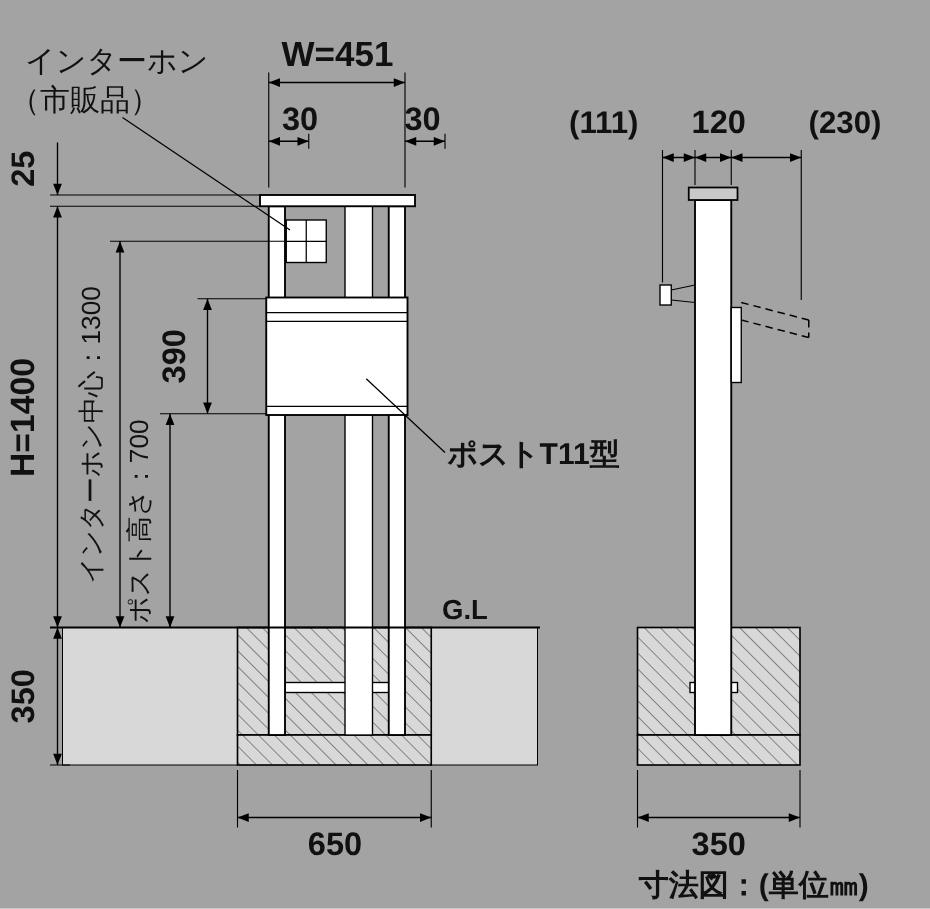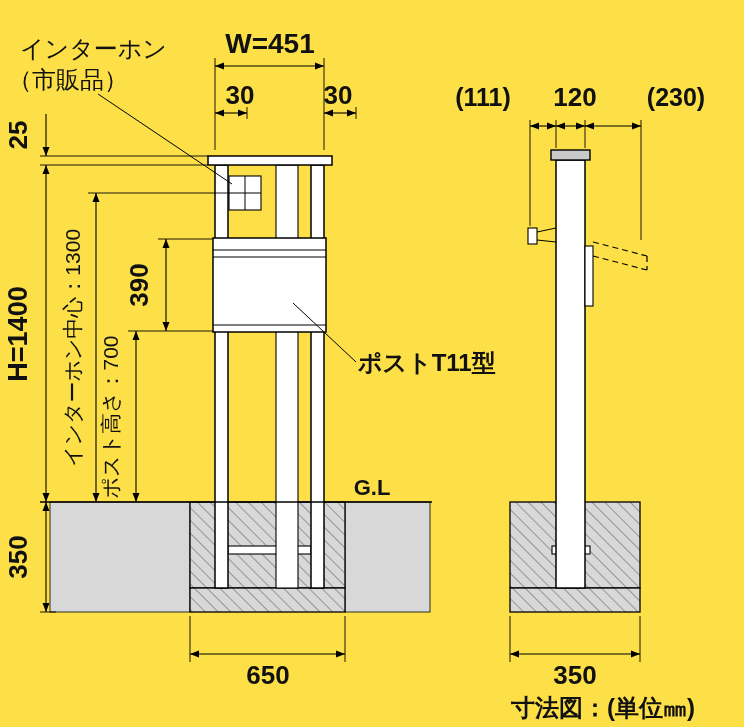--- a/index.html
+++ b/index.html
@@ -1,16 +1,16 @@
 <!DOCTYPE html>
 <html style="--soil: #d8d8d8; --hatch-line: #707070; --line: #111111;"><head>
 <meta charset="utf-8">
 <style>
   html,body{margin:0;padding:0;background:#ffffff;}
-  .stage{position:relative;width:744px;height:727px;background:#fde047;
+  .stage{position:relative;width:744px;height:727px;background:#a3a3a3;
          font-family:"Liberation Sans","DejaVu Sans",sans-serif;overflow:hidden;}
   svg text{fill:#111;font-family:"Liberation Sans","DejaVu Sans",sans-serif;}
   .t-b{font-weight:bold;}
   .t-n{font-weight:normal;}
   .obj{fill:#ffffff;stroke:#000;stroke-width:1.5;}
   .objthin{fill:#ffffff;stroke:#000;stroke-width:1.1;}
   .ln{stroke:#000;stroke-width:1.5;fill:none;}
   .thin{stroke:#000;stroke-width:1;fill:none;}
   .ext{stroke:#000;stroke-width:0.9;fill:none;}
   .dim{stroke:#000;stroke-width:1.1;fill:none;}

